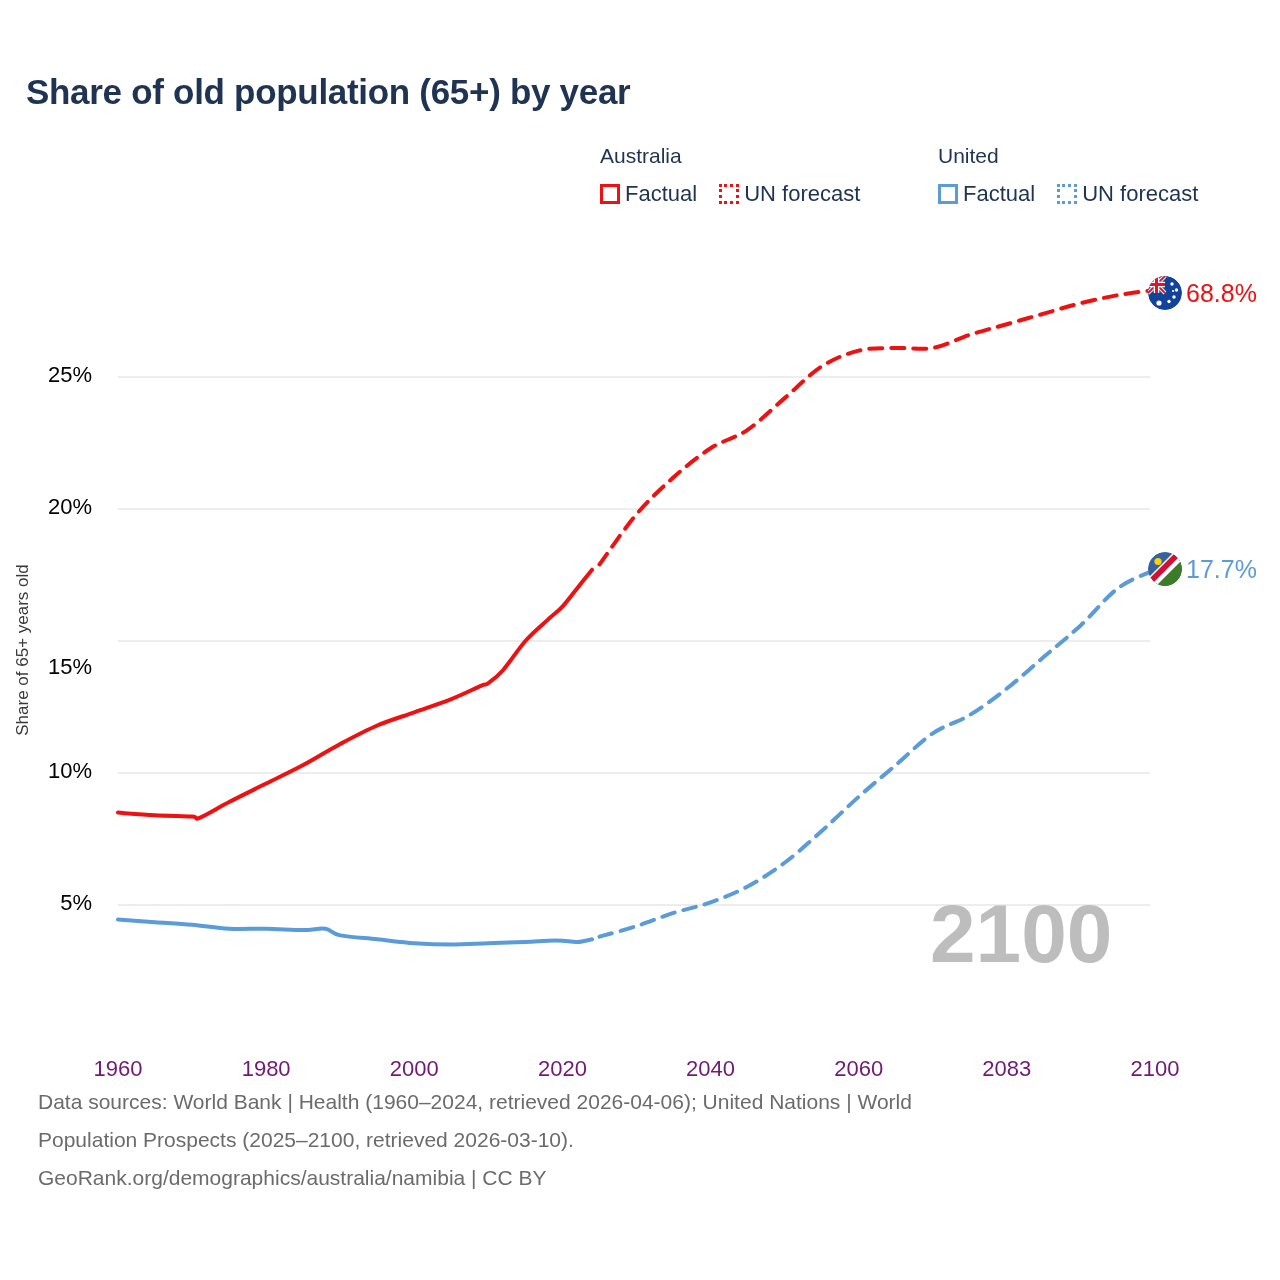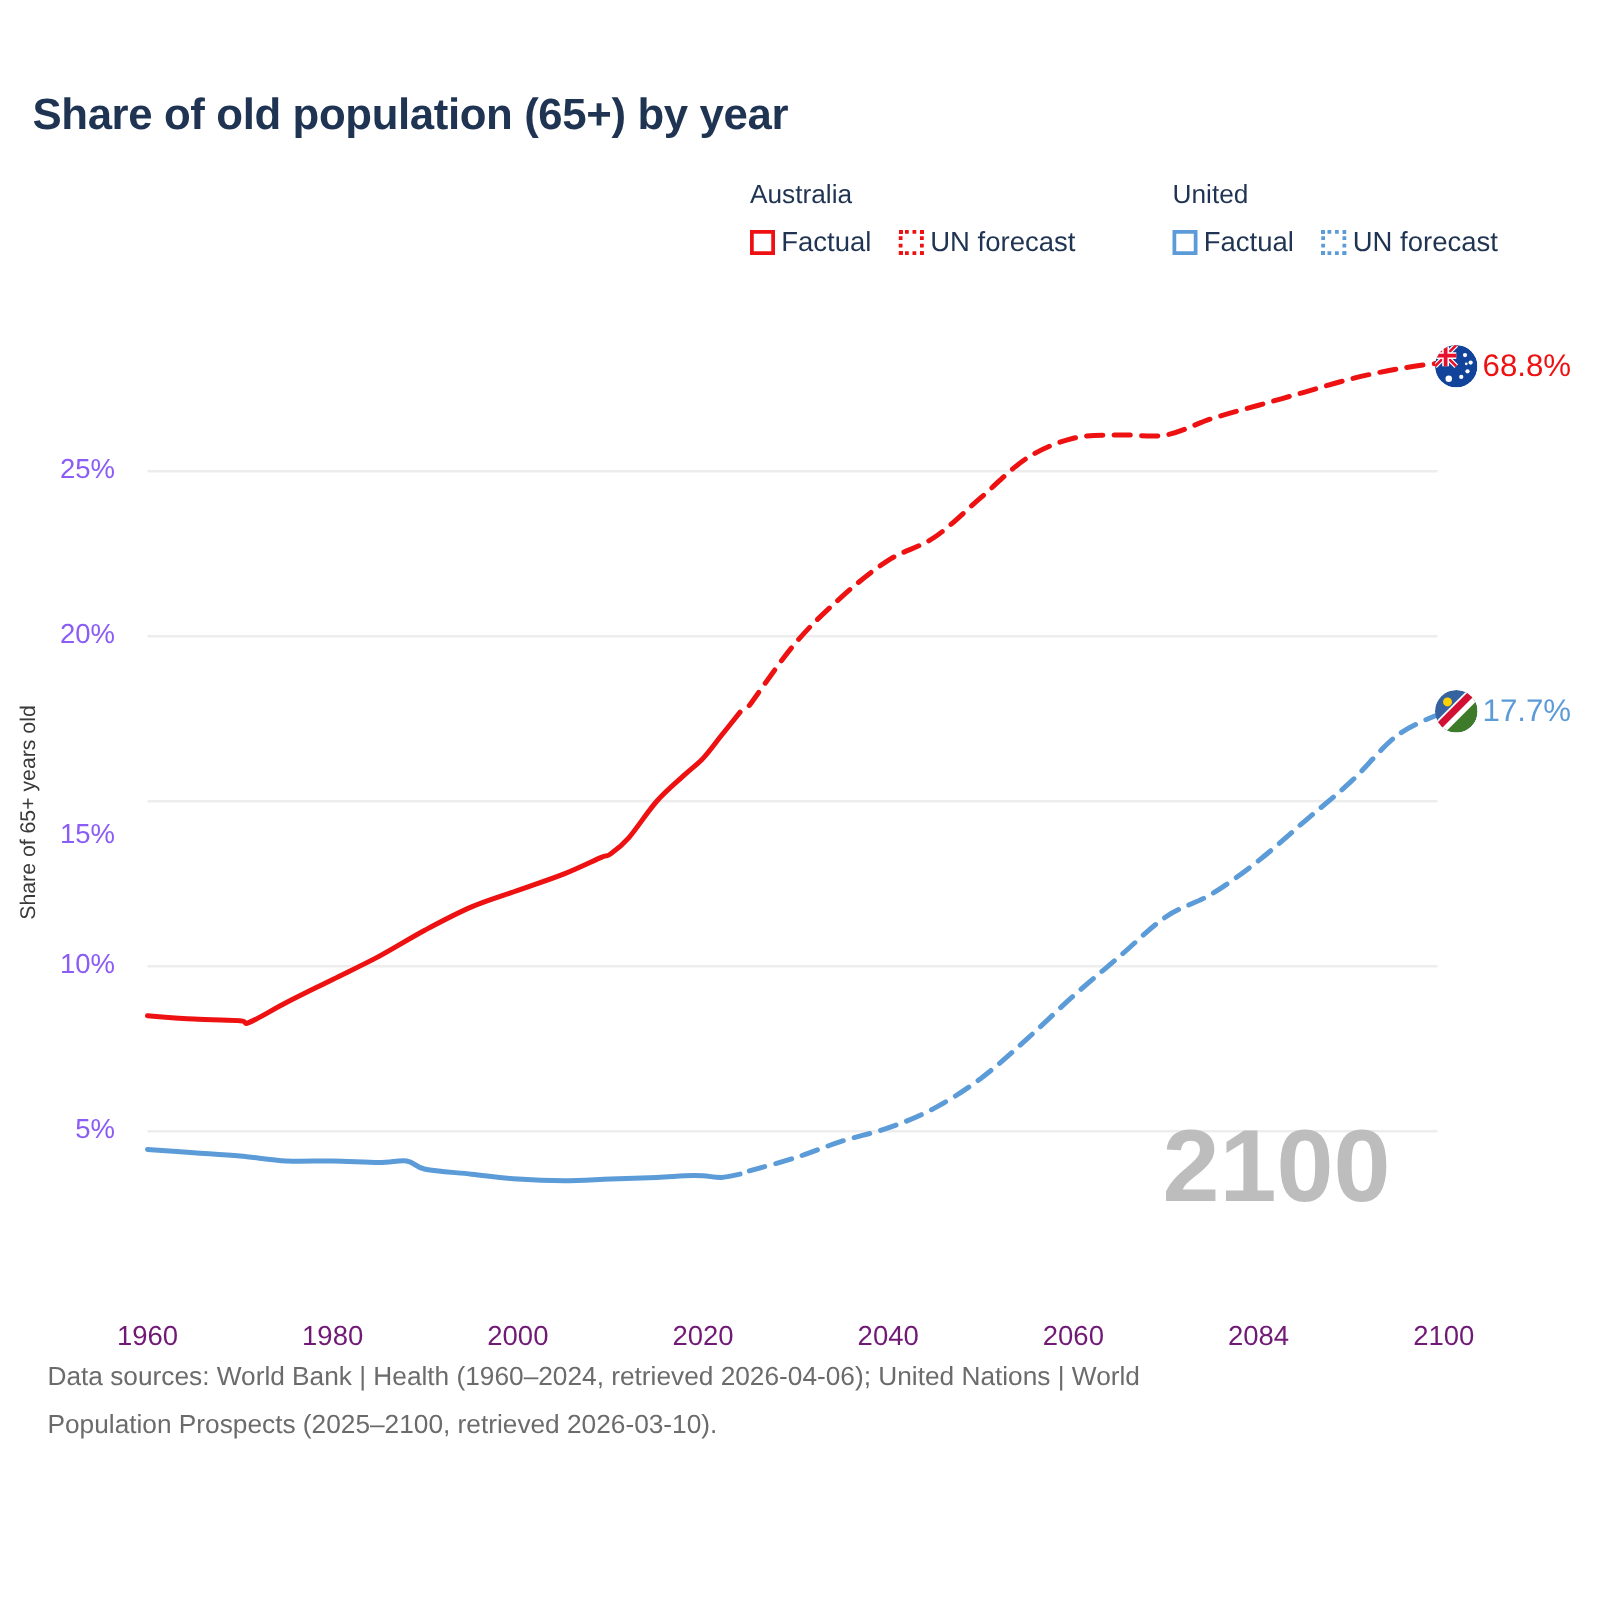--- a/index.html
+++ b/index.html
@@ -108,21 +108,21 @@
     font-size: 17px;
     color: #3A3A3A;
     white-space: nowrap;
   }
 
   .tick-y {
     position: absolute;
     width: 80px;
     text-align: right;
     font-size: 22px;
-    color: #8b5cf6;
+    color: #000000;
   }
   .tick-x {
     position: absolute;
     width: 90px;
     text-align: center;
     font-size: 22px;
     color: #701a75;
     top: 1056px;
   }
 
@@ -241,21 +241,21 @@
         <div class="tick-y" style="left: 12px; top: 494px;">20%</div>
         <div class="tick-y" style="left: 12px; top: 362px;">25%</div>
       </div>
     <div id="xticks">
         <div class="tick-x" style="left: 73px;">1960</div>
         <div class="tick-x" style="left: 221.143px;">1980</div>
         <div class="tick-x" style="left: 369.286px;">2000</div>
         <div class="tick-x" style="left: 517.429px;">2020</div>
         <div class="tick-x" style="left: 665.571px;">2040</div>
         <div class="tick-x" style="left: 813.714px;">2060</div>
-        <div class="tick-x" style="left: 961.857px;">2084</div>
+        <div class="tick-x" style="left: 961.857px;">2083</div>
         <div class="tick-x" style="left: 1110px;">2100</div>
       </div>
   </div>
 
   <div class="endpoint au">
     <span class="flag">
       <svg viewBox="0 0 34 34" width="34" height="34">
         <circle cx="17" cy="17" r="17" fill="#12439B"></circle>
         <g>
           <rect x="0" y="0" width="17" height="17" fill="#12439B"></rect>
@@ -291,15 +291,16 @@
           <circle cx="10" cy="9.5" r="3.6" fill="#FFD100"></circle>
         </g>
       </svg>
     </span>
     <span class="value">17.7%</span>
   </div>
 
   <div class="footer">
     <div>Data sources: World Bank | Health (1960–2024, retrieved 2026-04-06); United Nations | World</div>
     <div>Population Prospects (2025–2100, retrieved 2026-03-10).</div>
+    <div>GeoRank.org/demographics/australia/namibia | CC BY</div>
   </div>
 
 </div>
 
 </body></html>

